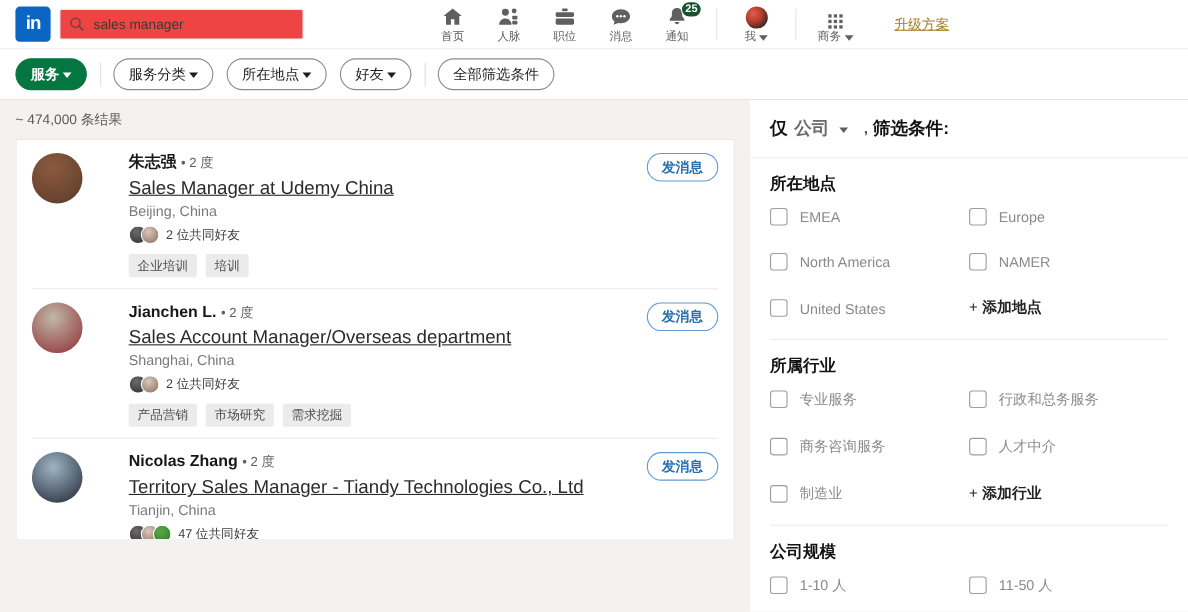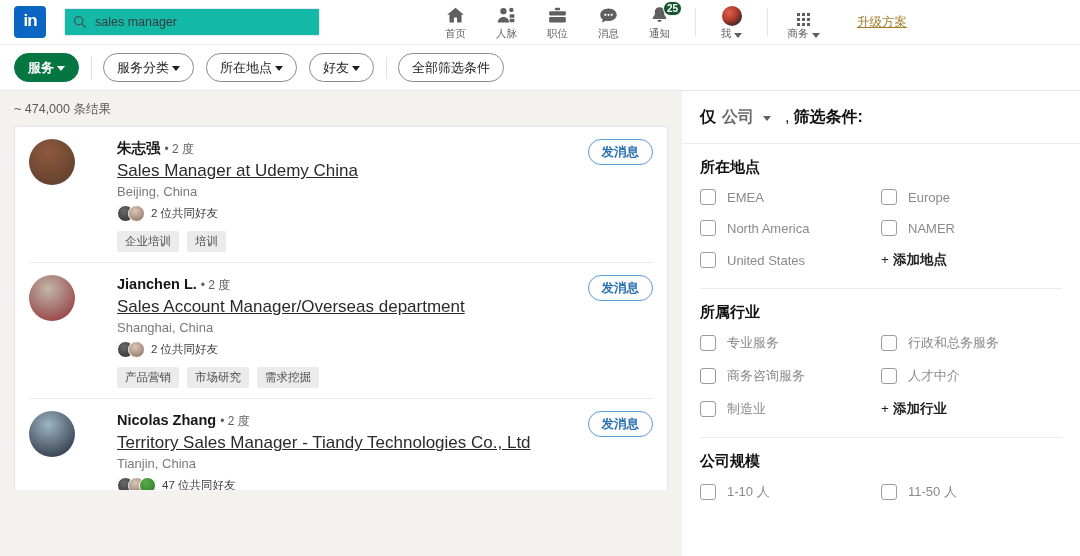--- a/index.html
+++ b/index.html
@@ -22,22 +22,22 @@
   .logo {
     width: 32px; height: 32px; margin-left: 14px;
     background: #0a66c2; border-radius: 4px;
     color: #fff; font-weight: bold; font-size: 17px;
     display: flex; align-items: center; justify-content: center;
     font-family: "Liberation Sans", sans-serif;
     letter-spacing: -1px; line-height: 1;
     padding-bottom: 3px;
   }
   .searchbox {
-    margin-left: 18px; width: 256px; height: 28px;
-    background: #14b8a6; border: 1px solid #e3e9ef; border-radius: 2px;
+    margin-left: 8px; width: 222px; height: 28px;
+    background: #ef4444; border: 1px solid #e3e9ef; border-radius: 2px;
     display: flex; align-items: center; padding: 0 8px;
   }
   .search-ico { width: 14px; height: 14px; flex: 0 0 14px; margin-right: 8px; opacity: .75; }
   .search-text { font-size: 12.5px; color: #3a3a3a; white-space: nowrap; }
 
   .navitems { display: flex; align-items: center; margin-left: 110px; height: 45px; }
   .navitem {
     width: 51px; height: 45px;
     display: flex; flex-direction: column; align-items: center; justify-content: center;
     position: relative; cursor: pointer;
@@ -140,21 +140,21 @@
     background: #fff; overflow: hidden;
   }
   .rp-head {
     height: 53px; display: flex; align-items: center; padding-left: 18px;
     border-bottom: 1px solid #ececec; font-size: 16px; font-weight: bold; color: #121212;
   }
   .rp-head .dim { color: #6b6b6b; font-weight: bold; margin: 0 6px; }
   .rp-head .comma { font-weight: normal; margin: 0 4px 0 14px; color: #121212; }
   .rp-section { padding: 14px 18px 6px 18px; }
   .rp-title { font-size: 15px; font-weight: bold; color: #121212; margin-bottom: 12px; }
-  .rp-grid { display: grid; grid-template-columns: 1fr 1fr; row-gap: 15px; }
+  .rp-grid { display: grid; grid-template-columns: 1fr 1fr; row-gap: 25px; }
   .cbrow { display: flex; align-items: center; }
   .cbox {
     width: 16px; height: 16px; border: 1.5px solid #9d9d9d; border-radius: 3px;
     background: #fff; flex: 0 0 16px; margin-right: 11px; cursor: pointer;
   }
   .cblabel { font-size: 13px; color: #8a8a8a; white-space: nowrap; }
   .addlink { font-size: 13.5px; color: #222; font-weight: bold; cursor: pointer; white-space: nowrap; }
   .addlink .plus { font-weight: normal; margin-right: 4px; }
   .rp-divider { height: 1px; background: #ececec; margin: 13px 18px 0 18px; }
   svg { display: block; }

